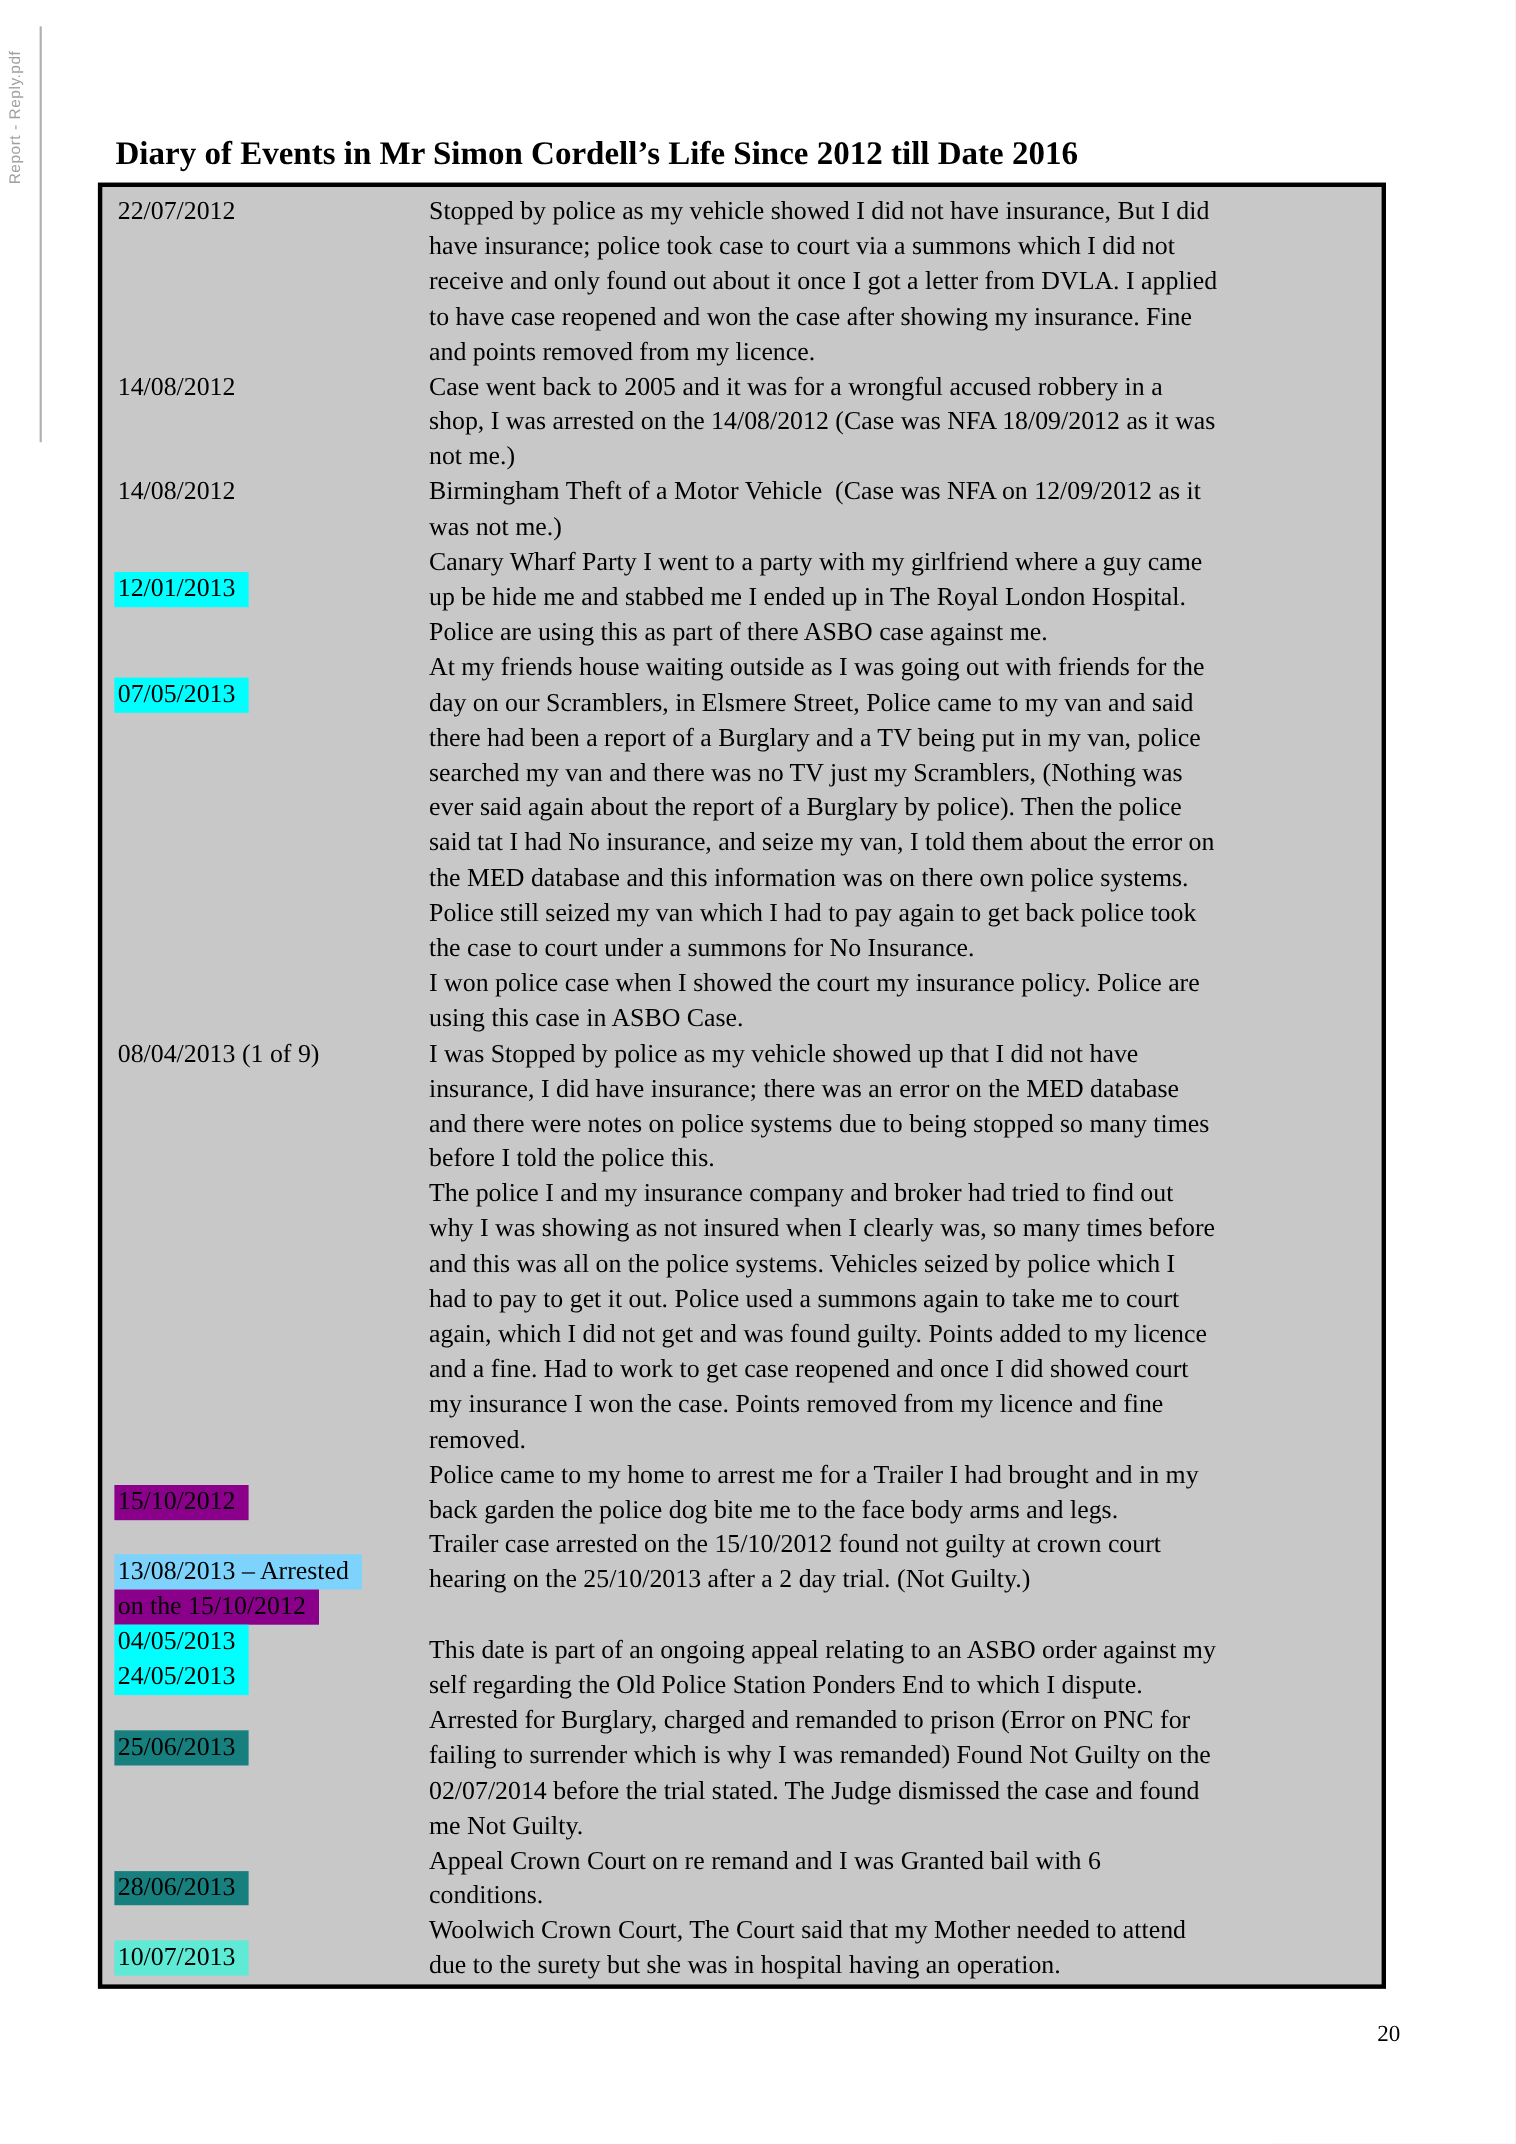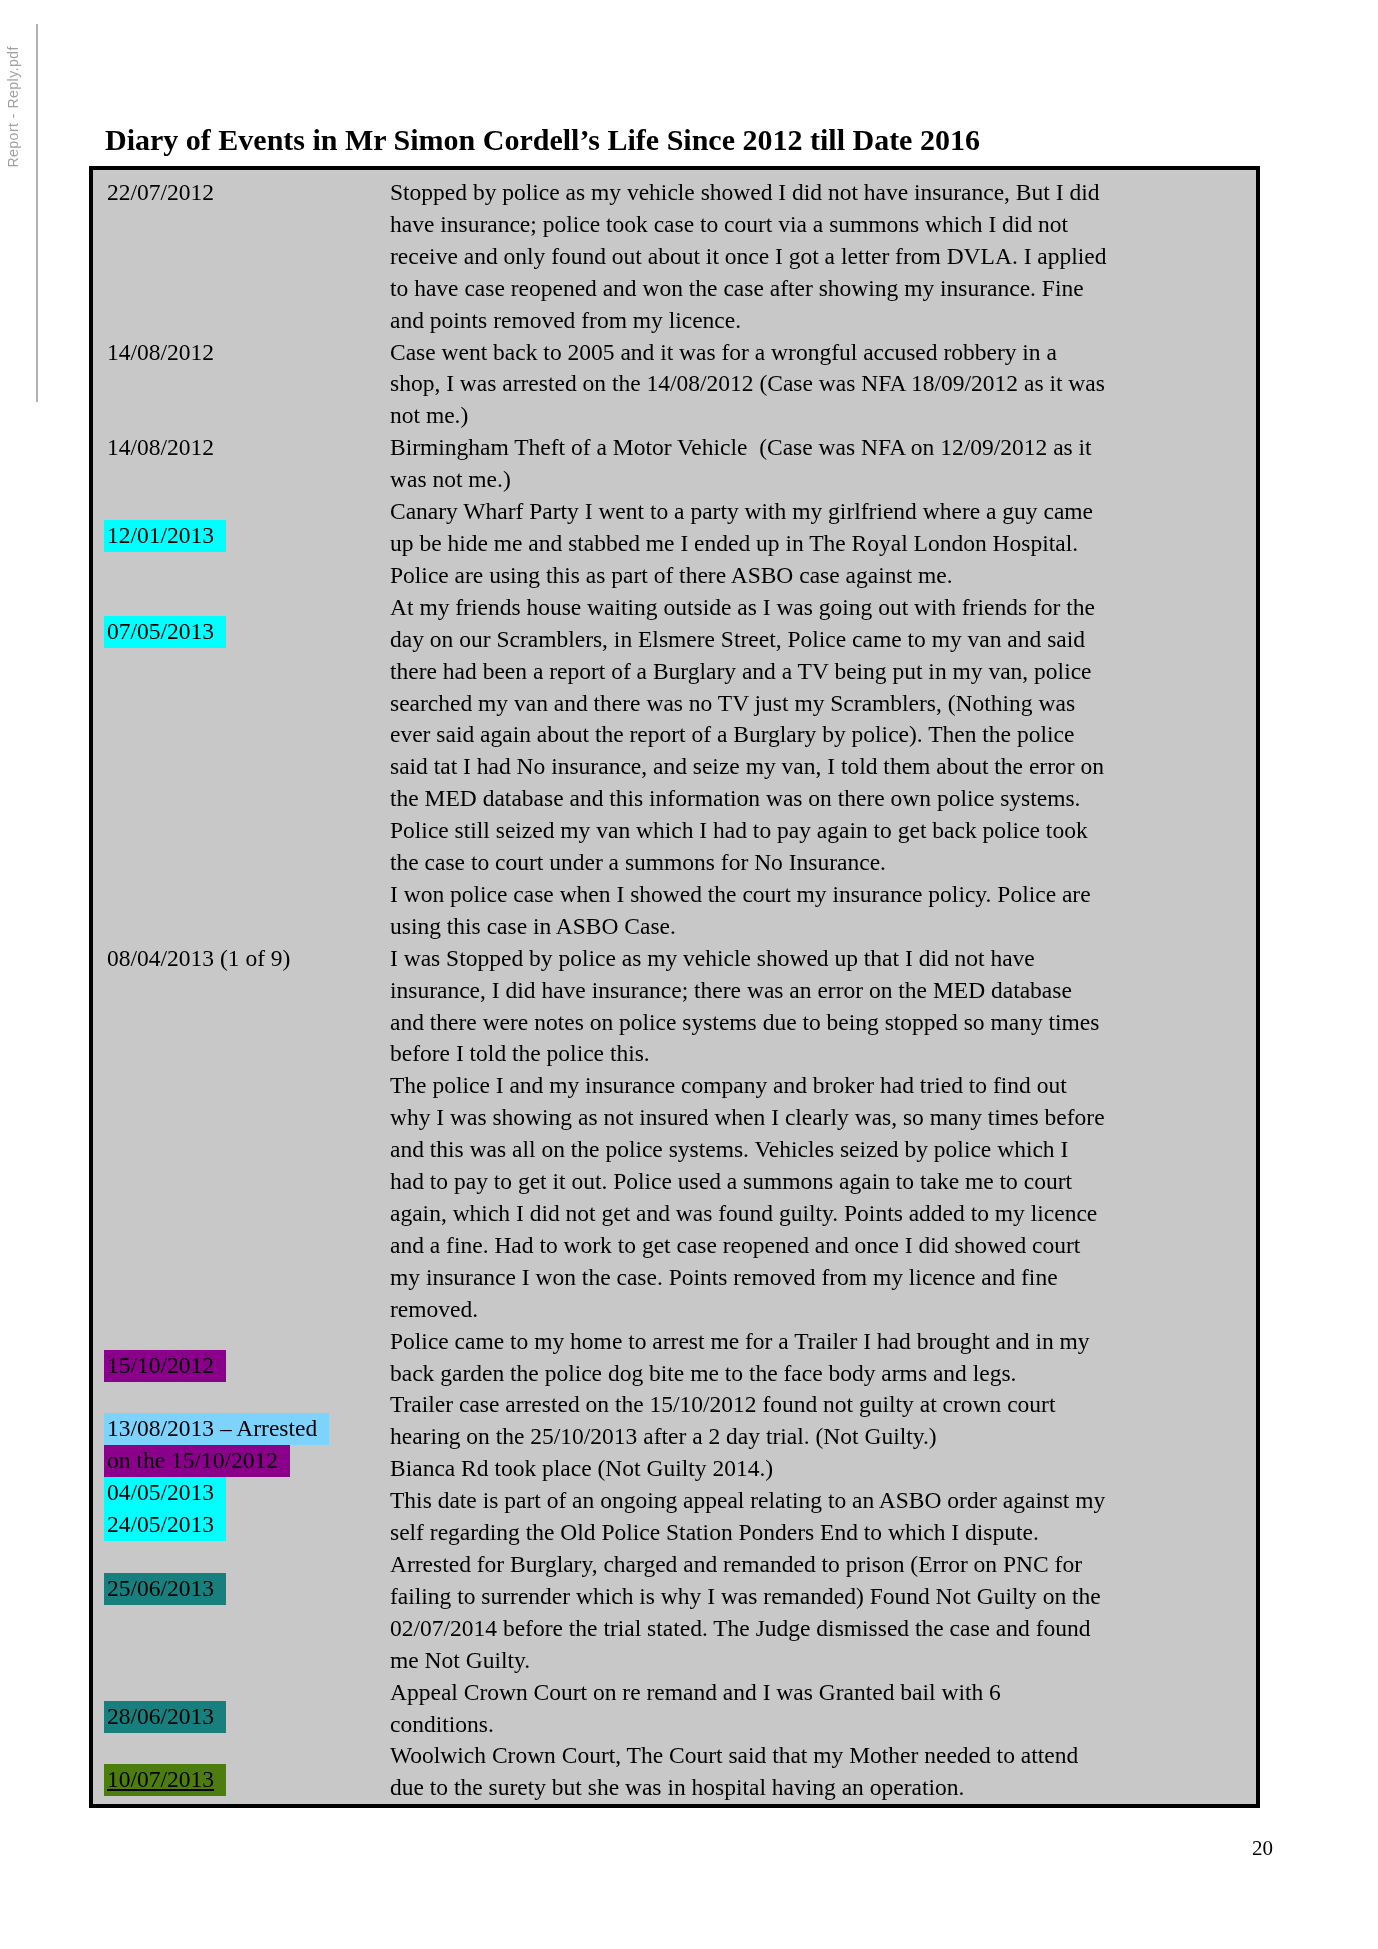--- a/index.html
+++ b/index.html
@@ -123,21 +123,20 @@
           <div class="date-line"><span class="hl" style="background: #7dd3fc;">13/08/2013 – Arrested</span></div>
           <div class="date-line"><span class="hl" style="background: rgb(139, 0, 139);">on the 15/10/2012</span></div>
         </div>
         <div class="text-col">Trailer case arrested on the 15/10/2012 found not guilty at crown court
 hearing on the 25/10/2013 after a 2 day trial. (Not Guilty.)</div>
       </div>
       <div class="row">
         <div class="date-col">
           <div class="date-line"><span class="hl" style="background: rgb(0, 255, 255);">04/05/2013</span></div>
         </div>
-        <div class="text-col">Bianca Rd took place (Not Guilty 2014.)</div>
       </div>
       <div class="row">
         <div class="date-col">
           <div class="date-line"><span class="hl" style="background: rgb(0, 255, 255);">24/05/2013</span></div>
         </div>
         <div class="text-col">This date is part of an ongoing appeal relating to an ASBO order against my
 self regarding the Old Police Station Ponders End to which I dispute.</div>
       </div>
       <div class="row">
         <div class="date-col">
@@ -150,21 +149,21 @@
       </div>
       <div class="row">
         <div class="date-col">
           <div class="date-line"><span class="hl" style="background: rgb(23, 128, 127);">28/06/2013</span></div>
         </div>
         <div class="text-col">Appeal Crown Court on re remand and I was Granted bail with 6
 conditions.</div>
       </div>
       <div class="row">
         <div class="date-col">
-          <div class="date-line"><span class="hl" style="background: #4d7c0f; text-decoration: underline;">10/07/2013</span></div>
+          <div class="date-line"><span class="hl" style="background: #5eead4;">10/07/2013</span></div>
         </div>
         <div class="text-col">Woolwich Crown Court, The Court said that my Mother needed to attend
 due to the surety but she was in hospital having an operation.</div>
       </div>
     </div>
 </div>
 
 <div class="page-number">20</div>
 
 </body></html>

